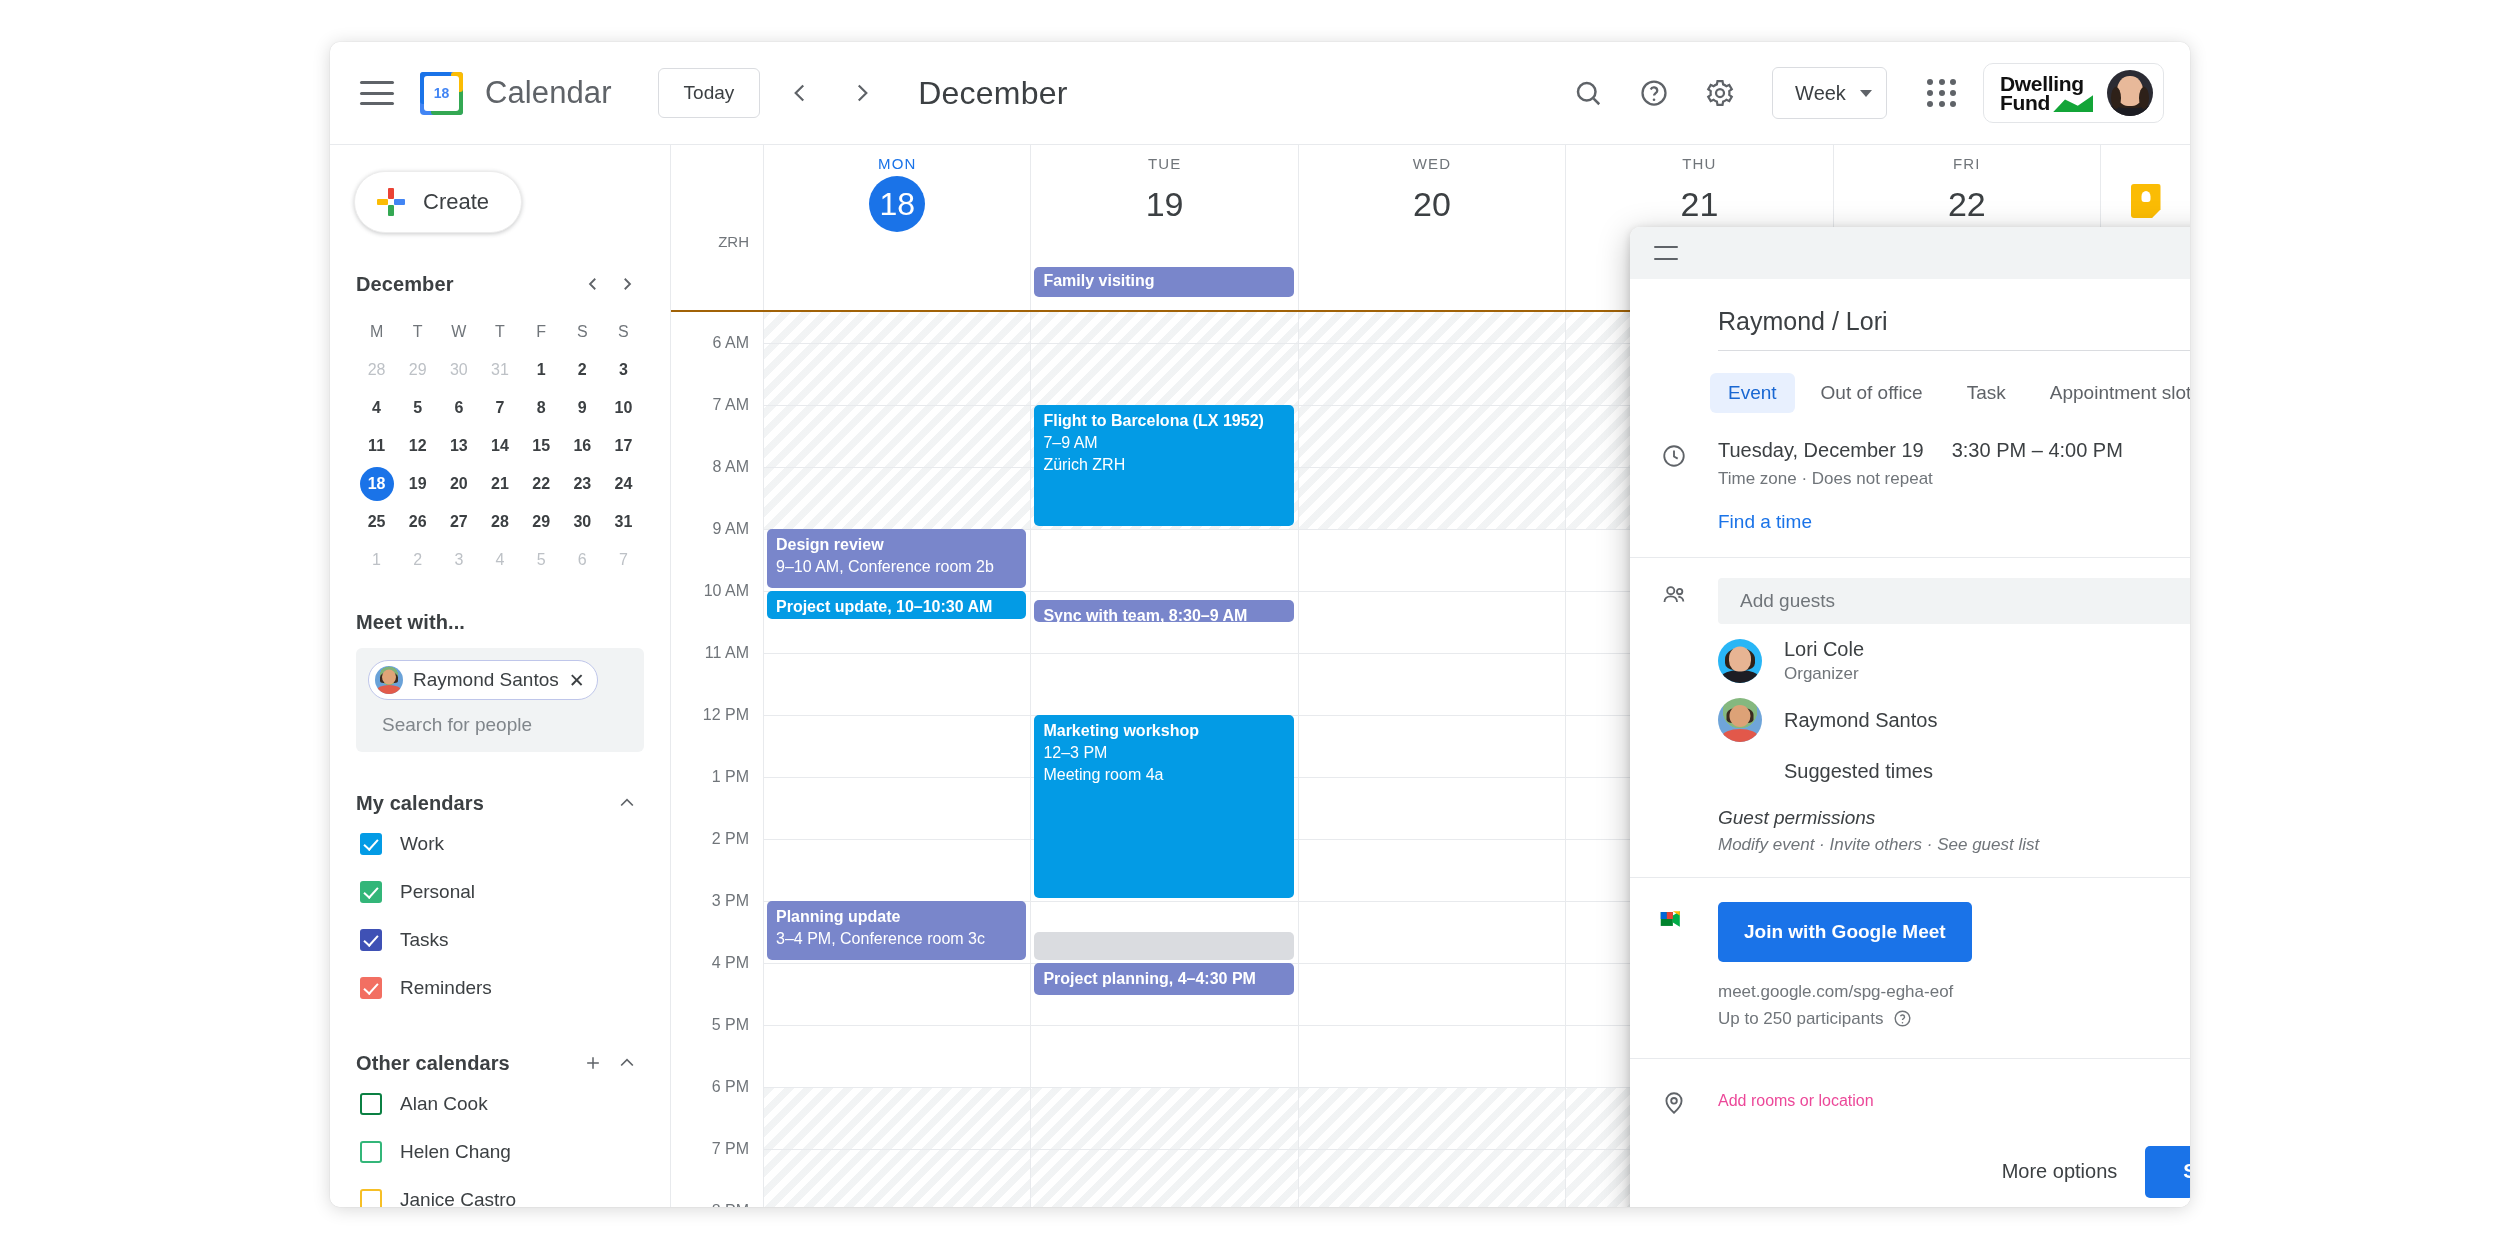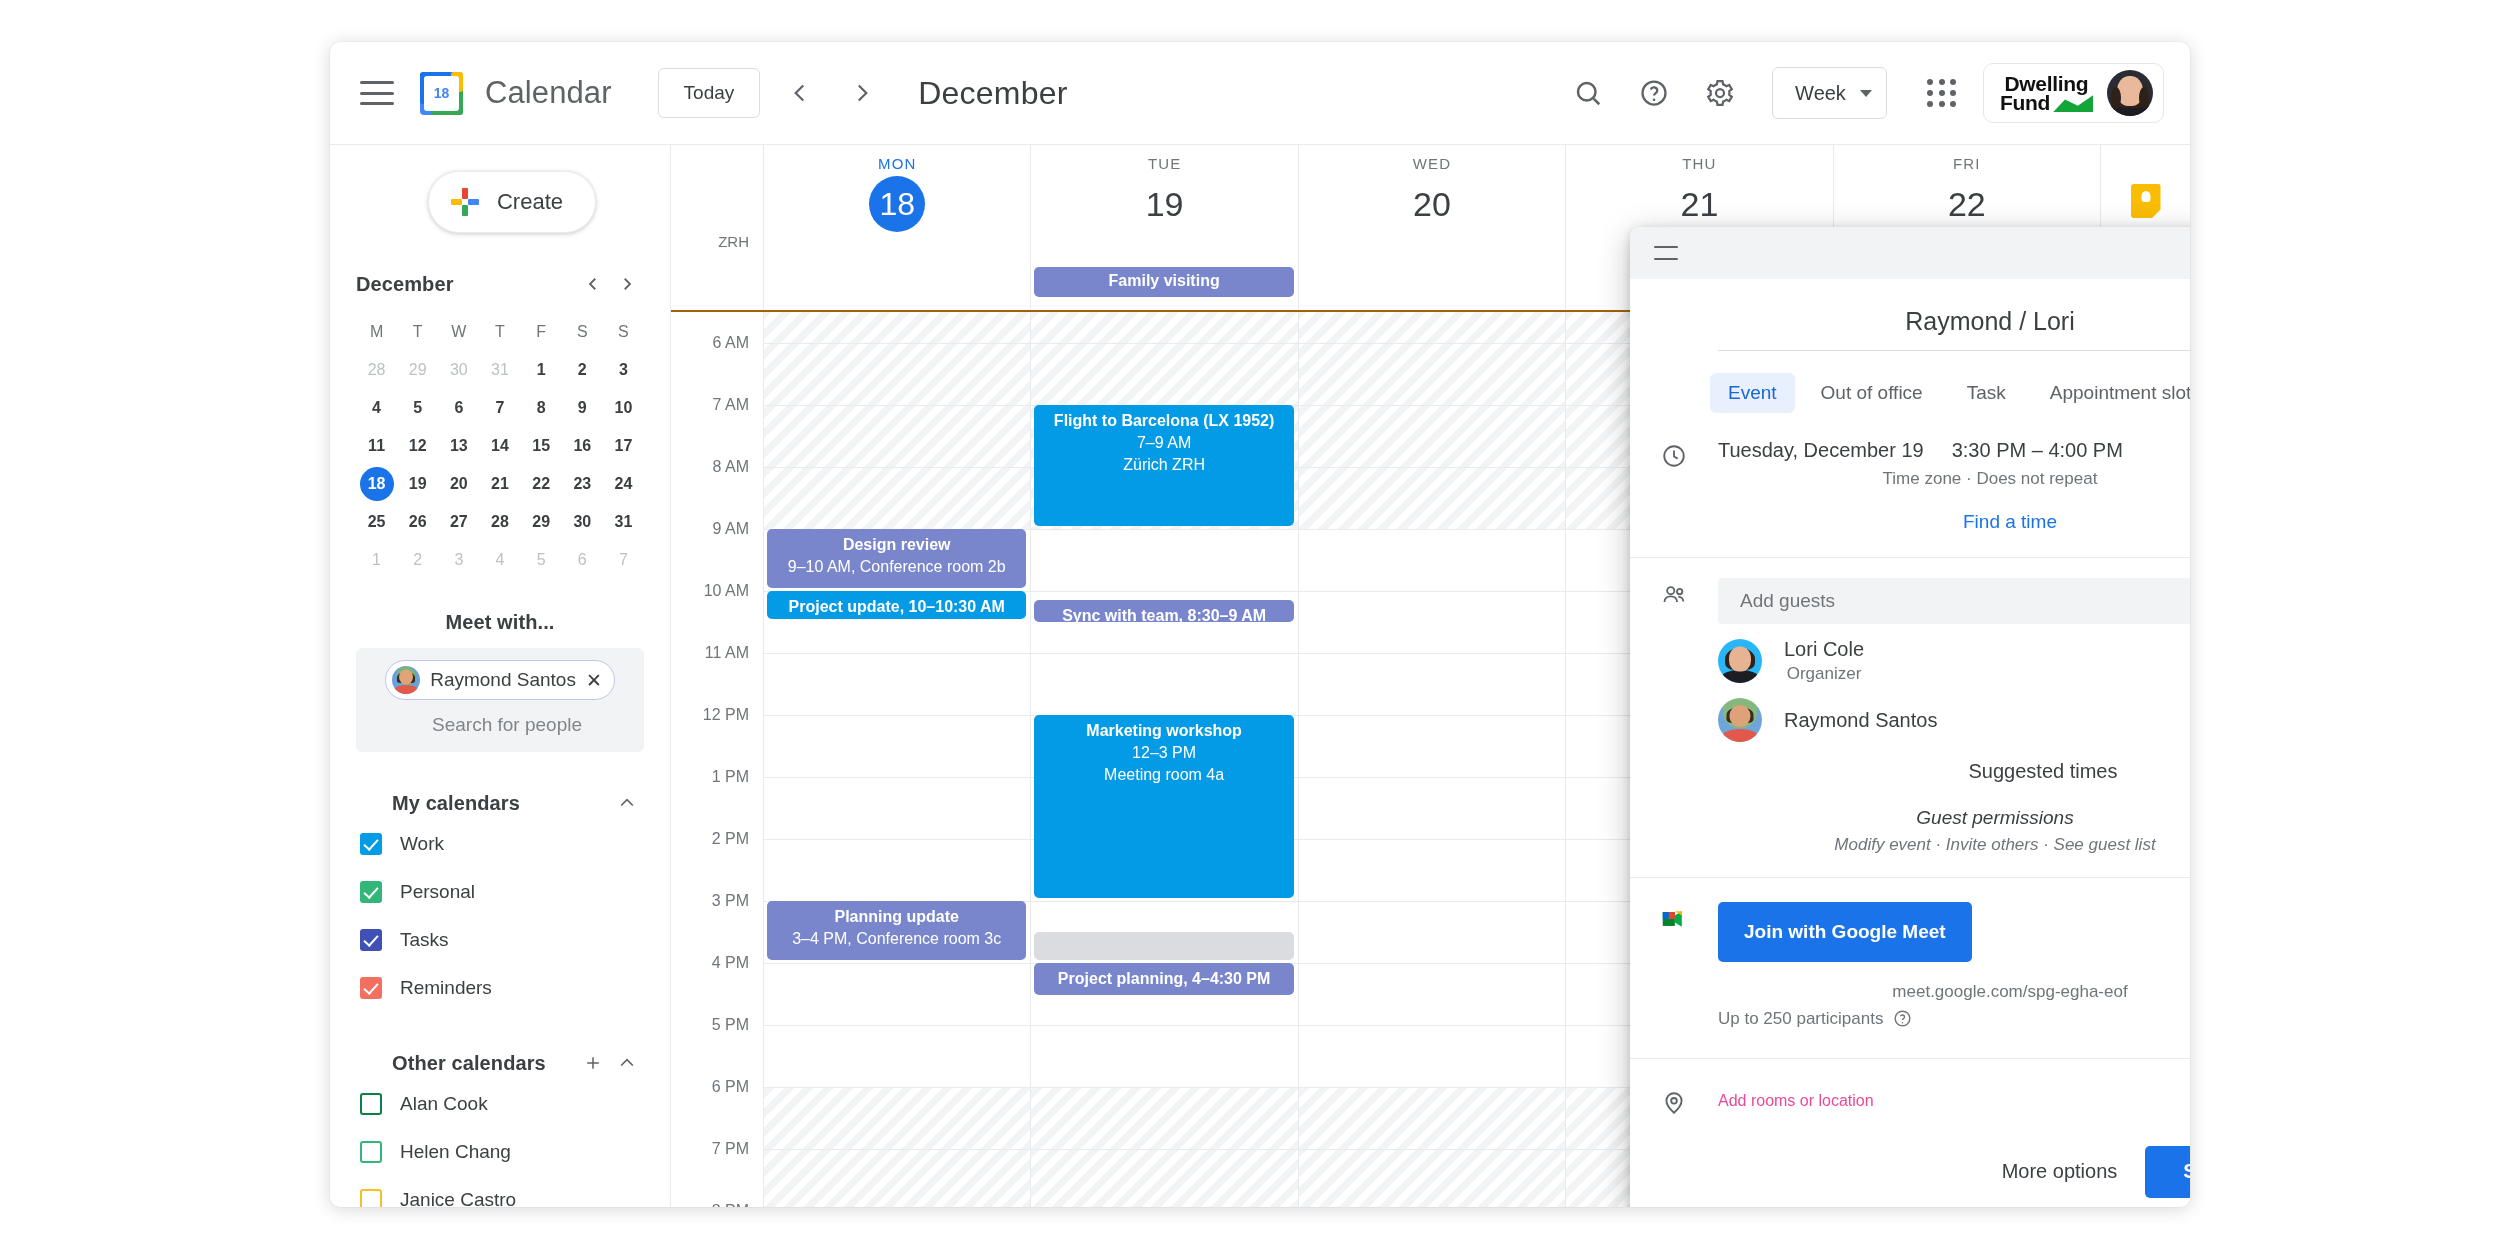--- a/index.html
+++ b/index.html
@@ -13,21 +13,20 @@
   #page { position:relative; width:2500px; height:1250px; background:#ffffff; }
 
   
   .app-window {
     position:absolute; left:330px; top:42px;
     width:1860px; height:1165px;
     background:#fff;
     border-radius:10px;
     box-shadow:0 2px 18px rgba(0,0,0,.16), 0 0 1px rgba(0,0,0,.25);
     overflow:hidden;
-    text-align:center;
   }
 
   
   .topbar {
     position:absolute; left:0; top:0; width:100%; height:103px;
     display:flex; align-items:center;
     border-bottom:1px solid #e8eaed;
     background:#fff;
   }
   .hamburger { width:34px; height:24px; margin-left:30px; display:flex; flex-direction:column;
@@ -114,21 +113,21 @@
   .chip-av { width:28px;height:28px;border-radius:50%;
      background:radial-gradient(circle at 50% 35%, #7fb27a 0 40%, #6aa2d8 41% 100%); position:relative; overflow:hidden;}
   .chip-av .f{position:absolute;left:50%;top:40%;transform:translate(-50%,-50%);width:14px;height:15px;background:#e0a477;border-radius:50%;}
   .chip-av .h{position:absolute;left:50%;top:22%;transform:translateX(-50%);width:18px;height:11px;background:#3b2a20;border-radius:50% 50% 20% 20%;}
   .chip-av .s{position:absolute;left:50%;bottom:-2px;transform:translateX(-50%);width:24px;height:11px;background:#e25b4a;border-radius:50% 50% 0 0;}
   .chip-name { font-size:19px; color:#3c4043; }
   .chip-x { font-size:19px; color:#3c4043; line-height:1; }
   .searchpeople { margin-top:14px; padding-left:14px; font-size:19px; color:#80868b; }
 
   .callist { margin:34px 26px 0 26px; }
-  .callist-head { display:flex; align-items:center;margin-left:36px; }
+  .callist-head { display:flex; align-items:center; }
   .callist-head .spacer{flex:1;}
   .chevbtn { width:34px;height:34px;display:flex;align-items:center;justify-content:center;
     border-radius:50%;cursor:pointer;color:#5f6368;}
   .chevbtn svg{width:20px;height:20px;}
   .cal-item { display:flex; align-items:center; gap:18px; height:48px; padding-left:4px; cursor:pointer; }
   .cbox { width:22px;height:22px;border-radius:3px; flex:0 0 auto; position:relative; }
   .cbox.checked::after { content:""; position:absolute; left:7px; top:3px; width:6px;height:12px;
     border:solid #fff; border-width:0 2.5px 2.5px 0; transform:rotate(42deg); }
   .cbox.empty { background:#fff; border:2px solid; }
   .cal-name { font-size:19px; color:#3c4043; }

